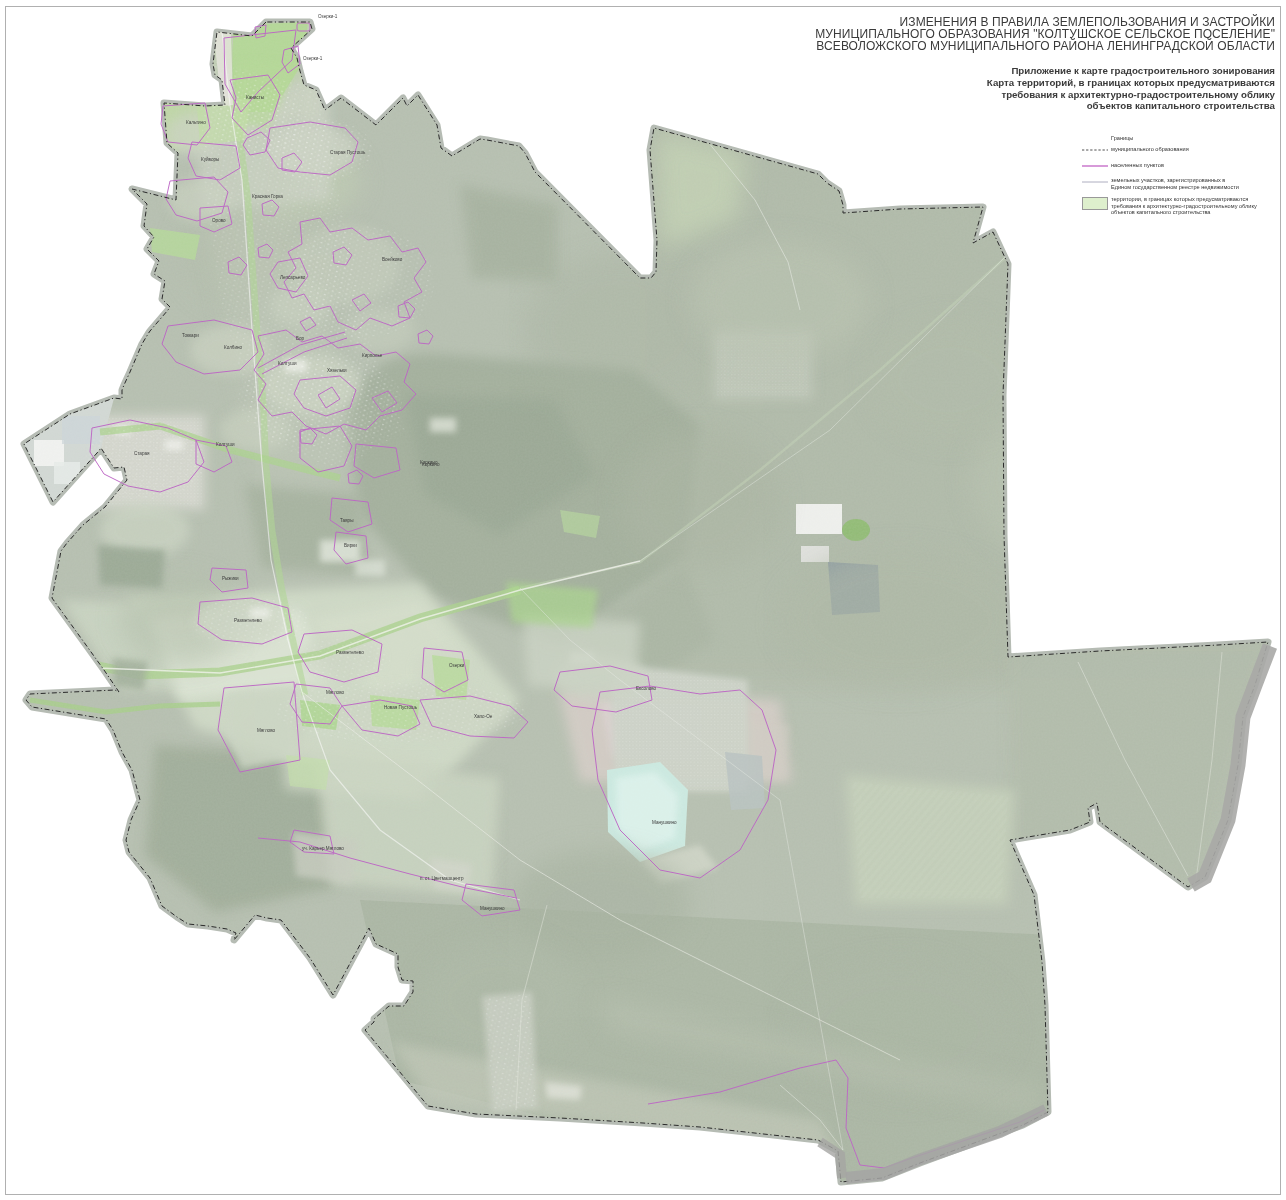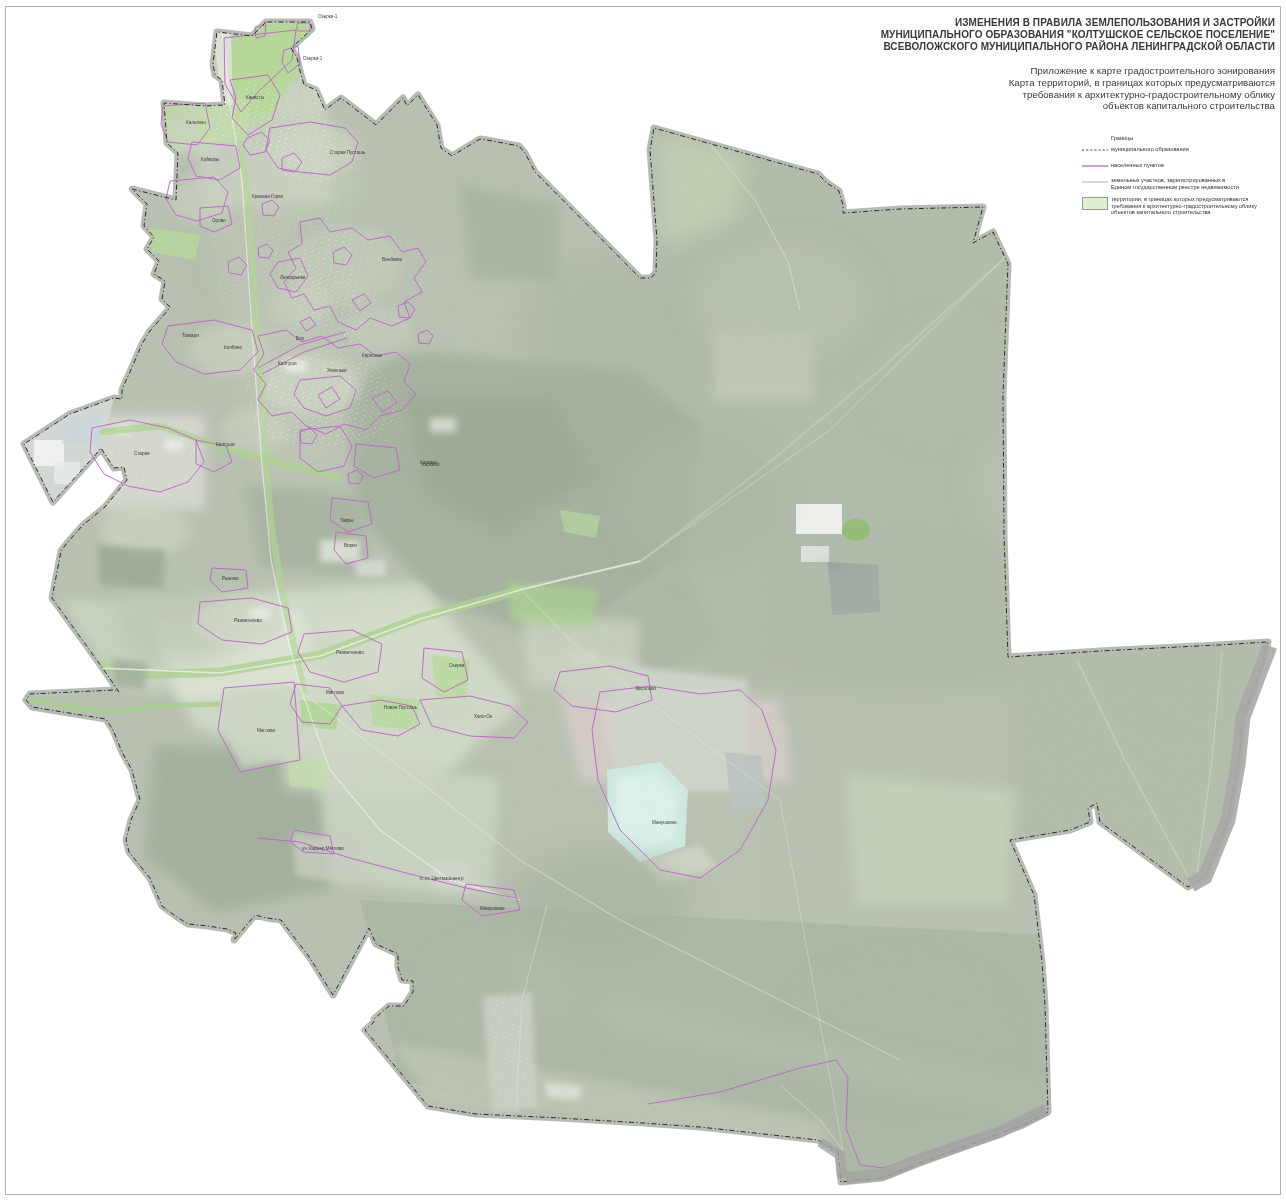--- a/index.html
+++ b/index.html
@@ -1,18 +1,18 @@
 <!DOCTYPE html>
 <html><head>
 <meta charset="utf-8">
 <style>
 html,body{margin:0;padding:0;background:#ffffff;width:1286px;height:1200px;overflow:hidden;}
 body{font-family:"Liberation Sans", sans-serif;position:relative;}
-.titleblock{position:absolute;top:17px;right:11px;text-align:right;font-weight:bold;color:#3a3a3a;font-size:10px;line-height:11.8px;letter-spacing:0.1px;}
-.subtitle{position:absolute;top:65px;right:11px;text-align:right;font-weight:normal;color:#3a3a3a;font-size:9.7px;line-height:11.8px;}
+.titleblock{position:absolute;top:17px;right:11px;text-align:right;font-weight:normal;color:#3a3a3a;font-size:12px;line-height:11.8px;letter-spacing:0.1px;}
+.subtitle{position:absolute;top:65px;right:11px;text-align:right;font-weight:bold;color:#3a3a3a;font-size:9.7px;line-height:11.8px;}
 .legend{position:absolute;top:133px;left:1082px;width:200px;font-size:5.6px;line-height:6.6px;color:#333;}
 .legend .row{position:relative;margin:0;}
 .lg-label{position:absolute;left:29px;top:0;width:133px;}
 </style>
 </head>
 <body>
 
 <div style="position:absolute;left:5px;top:6px;width:1274px;height:1187px;border:1px solid #b0b0b0;"></div>
 
 <svg width="1286" height="1200" viewBox="0 0 1286 1200" style="position:absolute;left:0;top:0" xmlns="http://www.w3.org/2000/svg">

